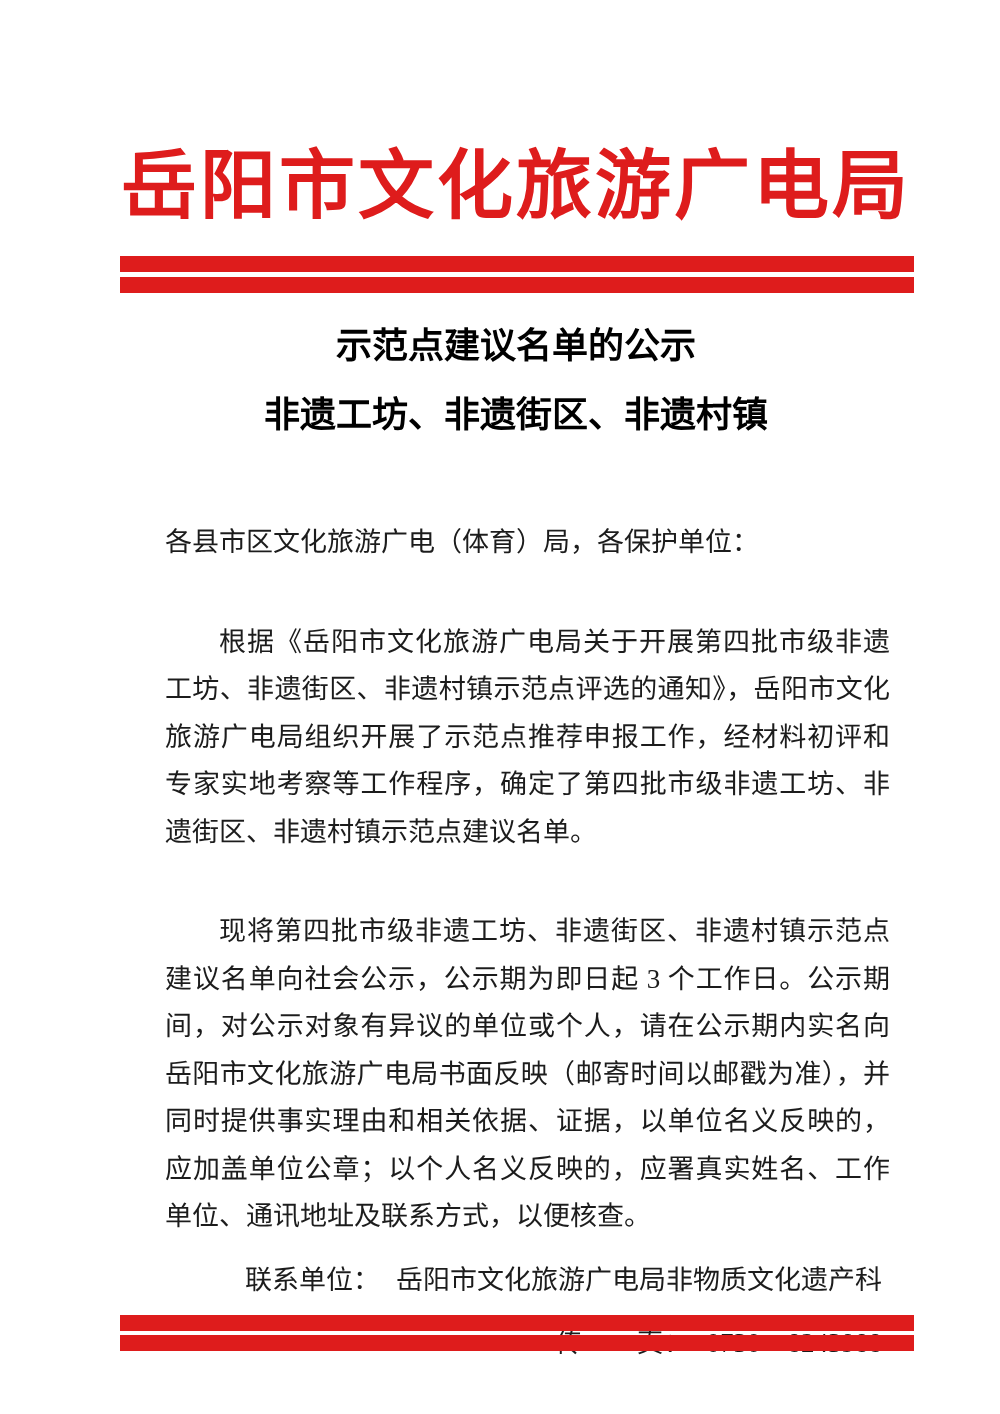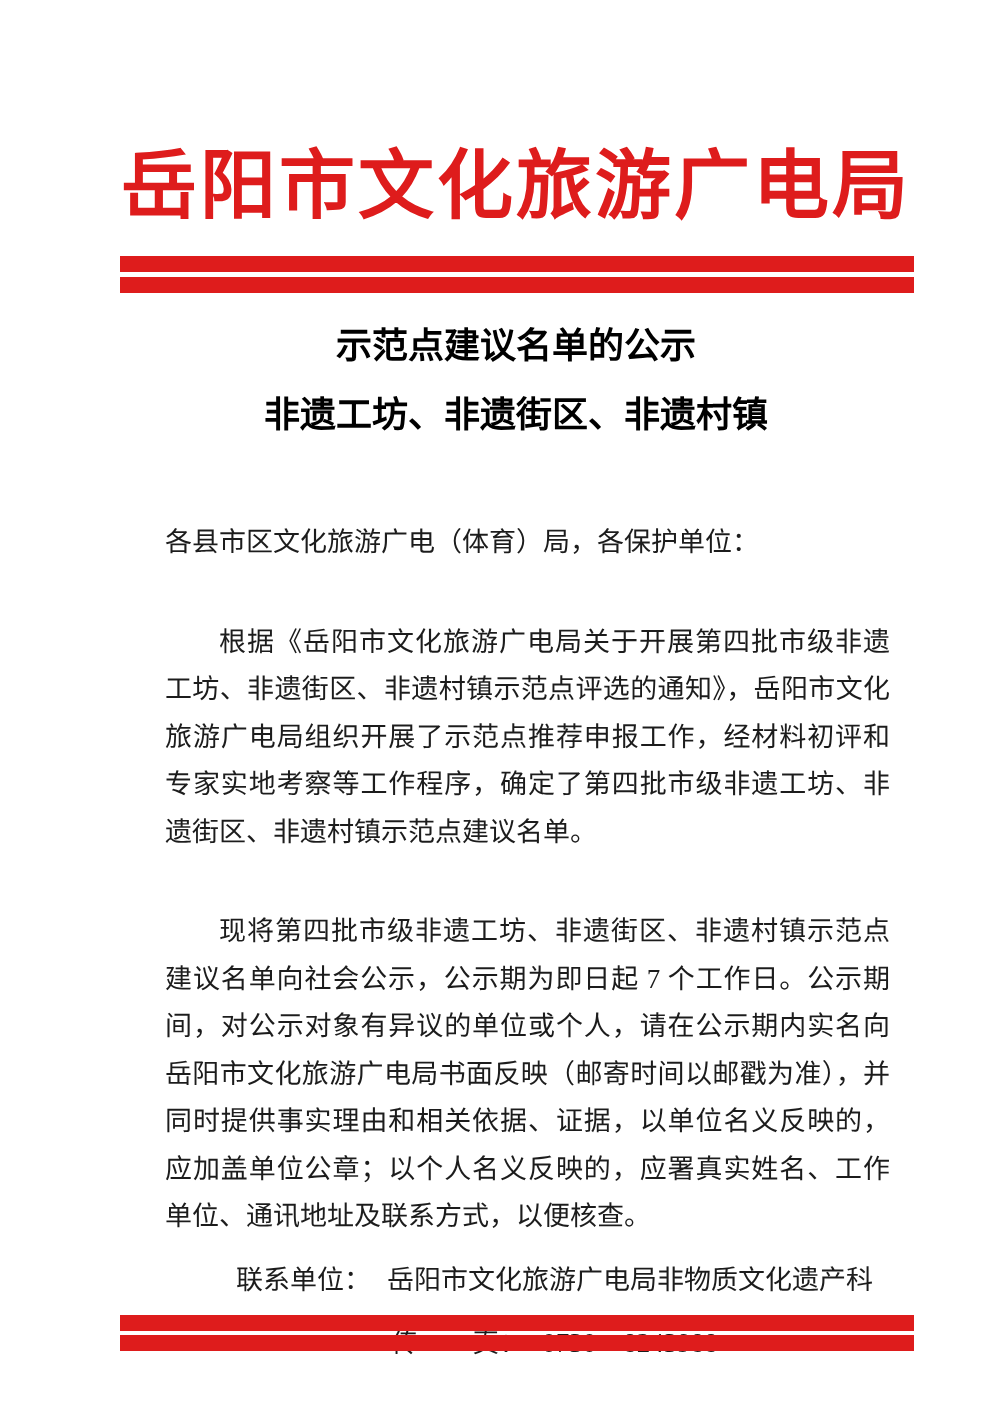--- a/index.html
+++ b/index.html
@@ -64,21 +64,21 @@
     position: absolute;
     top: 487px;
     left: 133px;
     width: 757px;
     font-size: 27px;
     line-height: 47.5px;
     text-align: justify;
     text-justify: inter-ideograph;
   }
   .doc-body p.indented { text-indent: 2em; margin-top: 36px; }
-  .contact-line { text-indent: 2em; text-align: center; }
+  .contact-line { text-indent: 2em; text-align: right; }
 </style>
 </head>
 <body>
 
 <div class="page">
 
   <div class="letterhead">岳阳市文化旅游广电局</div>
 
   <div class="rule rule-top">
     <div class="rule-bar thick"></div>
@@ -86,21 +86,21 @@
   </div>
 
   <div class="doc-title">
     <div>示范点建议名单的公示</div>
     <div>非遗工坊、非遗街区、非遗村镇</div>
   </div>
 
   <div class="doc-body">
     <p class="salutation">各县市区文化旅游广电（体育）局，各保护单位：</p>
     <p class="indented">根据《岳阳市文化旅游广电局关于开展第四批市级非遗工坊、非遗街区、非遗村镇示范点评选的通知》，岳阳市文化旅游广电局组织开展了示范点推荐申报工作，经材料初评和专家实地考察等工作程序，确定了第四批市级非遗工坊、非遗街区、非遗村镇示范点建议名单。</p>
-    <p class="indented">现将第四批市级非遗工坊、非遗街区、非遗村镇示范点建议名单向社会公示，公示期为即日起 7 个工作日。公示期间，对公示对象有异议的单位或个人，请在公示期内实名向岳阳市文化旅游广电局书面反映（邮寄时间以邮戳为准），并同时提供事实理由和相关依据、证据，以单位名义反映的，应加盖单位公章；以个人名义反映的，应署真实姓名、工作单位、通讯地址及联系方式，以便核查。</p>
+    <p class="indented">现将第四批市级非遗工坊、非遗街区、非遗村镇示范点建议名单向社会公示，公示期为即日起 3 个工作日。公示期间，对公示对象有异议的单位或个人，请在公示期内实名向岳阳市文化旅游广电局书面反映（邮寄时间以邮戳为准），并同时提供事实理由和相关依据、证据，以单位名义反映的，应加盖单位公章；以个人名义反映的，应署真实姓名、工作单位、通讯地址及联系方式，以便核查。</p>
 
     <div class="contact-line">
       <span>联系单位：</span><span>岳阳市文化旅游广电局非物质文化遗产科</span>
     </div>
     <div class="contact-line">
       <span>传　　真：</span><span>0730—8243988</span>
     </div>
   </div>
 
   <div class="rule rule-bottom">

